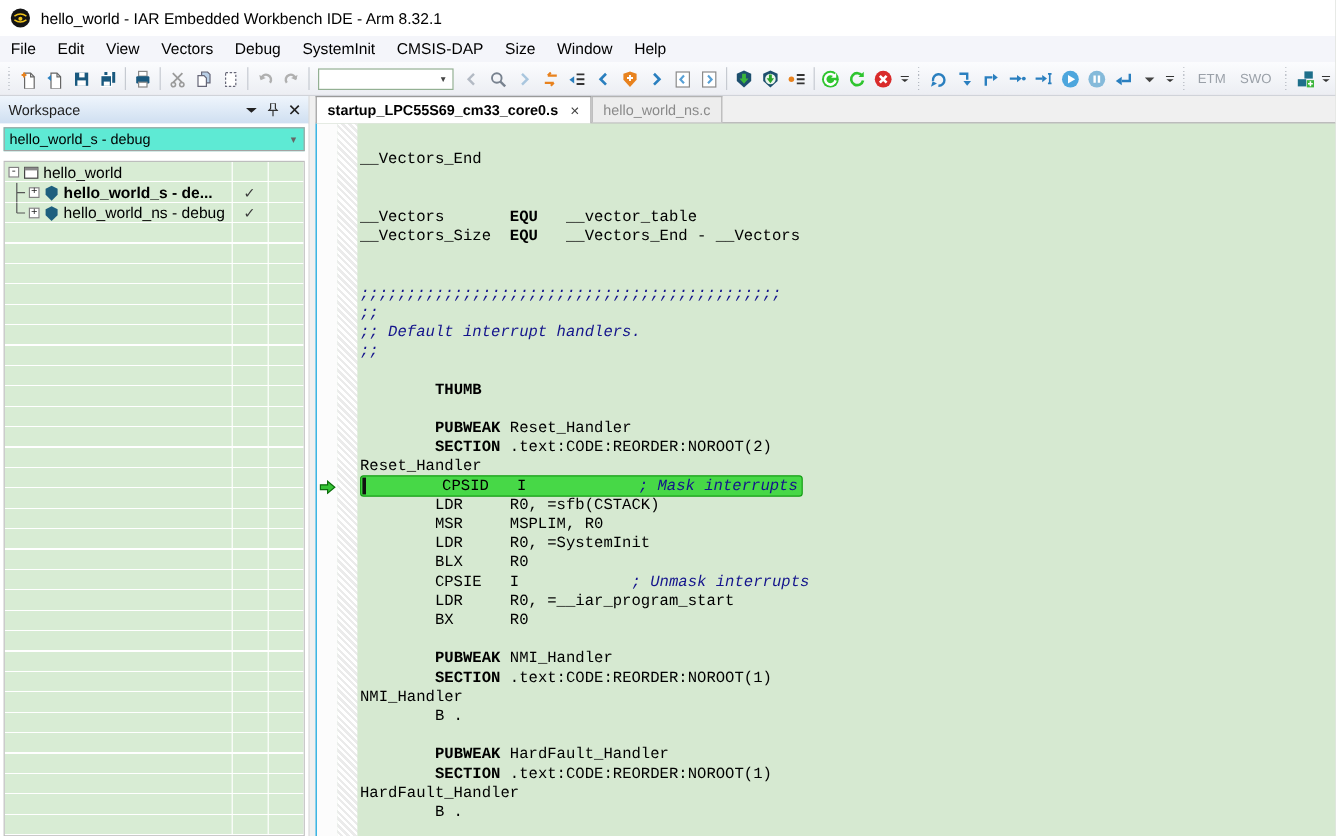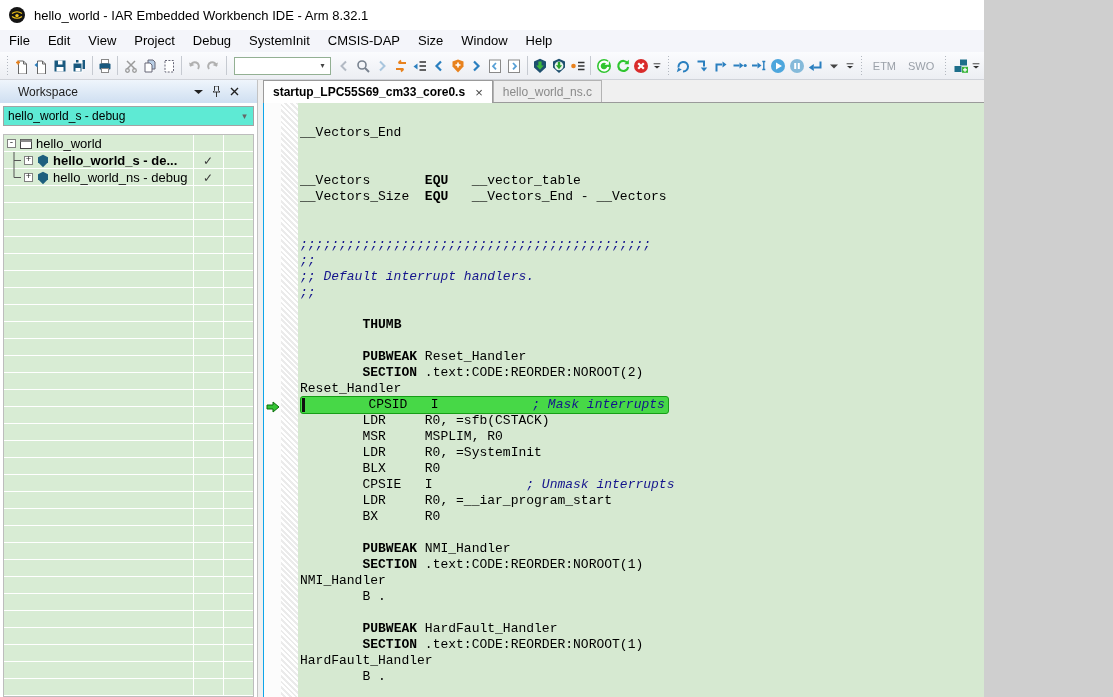--- a/index.html
+++ b/index.html
@@ -1,18 +1,18 @@
 <!DOCTYPE html>
 <html><head>
 <meta charset="utf-8">
 <style>
   * { box-sizing: border-box; margin: 0; padding: 0; }
   html,body { background:#cfcfcf; }
   .app {
-    position: relative; width: 984px; height: 697px; overflow: hidden;
+    position: relative; width: 1113px; height: 697px; overflow: hidden;
     background: #fff; font-family: "Liberation Sans", sans-serif; color:#000;
   }
   
   .titlebar { height:30px; display:flex; align-items:center; gap:8px; padding-left:8px; background:#fff; font-size:13px; }
   .app-icon svg { display:block; }
   
   .menubar { height:22px; background:#f4f5fa; display:flex; align-items:center; font-size:13px; }
   .menu-item { padding:0 9px; line-height:22px; cursor:default; }
   
   .toolbar { height:28px; background:linear-gradient(#fbfcfe,#eceef3); border-bottom:1px solid #d0d3d9; display:flex; align-items:center; padding:0 2px; overflow:hidden; }
@@ -23,21 +23,21 @@
              background-size:1px 100%; background-repeat:no-repeat; background-position:2px 0; }
   .tb-combo { width:118px; height:18px; background:#fff; border:1px solid #93b093; display:flex; align-items:center; margin:0 4px; font-size:12px; }
   .tb-combo .val { flex:1; padding-left:3px; }
   .tb-combo .chev { width:15px; text-align:center; color:#444; font-size:8px; }
   .tb-txt { font-size:11px; color:#9aa0a8; padding:0 6px; height:22px; display:flex; align-items:center; }
   .tb-ovf { width:13px; height:24px; display:flex; align-items:center; justify-content:center; }
   
   .main { position:absolute; top:80px; left:0; right:0; bottom:0; display:flex; }
   
   .ws-panel { width:258px; flex:none; display:flex; flex-direction:column; background:#fff; border-right:1px solid #c3c3c3; }
-  .ws-header { height:23px; flex:none; background:linear-gradient(#eff5fc,#cfdff1); display:flex; align-items:center; padding:0 18px; font-size:12px; color:#1d1d1d; }
+  .ws-header { height:23px; flex:none; background:linear-gradient(#eff5fc,#cfdff1); display:flex; align-items:center; padding:0 7px; font-size:12px; color:#1d1d1d; }
   .ws-hicons { margin-left:auto; display:flex; gap:9px; align-items:center; }
   .ws-hicons span { display:flex; }
   .ws-body { flex:1; display:flex; flex-direction:column; background:#fff; padding:3px 3px 0 3px; overflow:hidden; }
   .ws-combo { height:20px; flex:none; border:1px solid #a3a3a3; display:flex; align-items:center; font-size:12px; padding-left:4px; margin-bottom:8px; background:#5eead4; }
   .ws-combo .chev { margin-left:auto; width:17px; text-align:center; color:#666; font-size:9px; }
   .files-table { flex:1; border:1px solid #bdbdbd; display:flex; flex-direction:column; overflow:hidden; }
   .files-header { height:22px; flex:none; display:flex; background:#fff; border-bottom:1px solid #dcdcdc; font-size:13px; }
   .fh-label { flex:1; display:flex; align-items:center; padding-left:5px; }
   .fh-col { width:30px; flex:none; border-left:1px solid #e2e2e2; display:flex; align-items:center; justify-content:center; }
   .red-dot { width:8px; height:8px; border-radius:50%; background:#e21f1f; }
@@ -83,21 +83,21 @@
         <path d="M4 10.5q5 3.5 10 0" stroke="#f0c419" stroke-width="1.2" fill="none"></path>
       </svg>
     </span>
     <span>hello_world - IAR Embedded Workbench IDE - Arm 8.32.1</span>
   </div>
 
   <div class="menubar" id="menubar">
       <div class="menu-item">File</div>
       <div class="menu-item">Edit</div>
       <div class="menu-item">View</div>
-      <div class="menu-item">Project</div>
+      <div class="menu-item">Vectors</div>
       <div class="menu-item">Debug</div>
       <div class="menu-item">SystemInit</div>
       <div class="menu-item">CMSIS-DAP</div>
       <div class="menu-item">Size</div>
       <div class="menu-item">Window</div>
       <div class="menu-item">Help</div>
     </div>
 
   <div class="toolbar" id="toolbar">
       <div class="tb-grip"></div>

